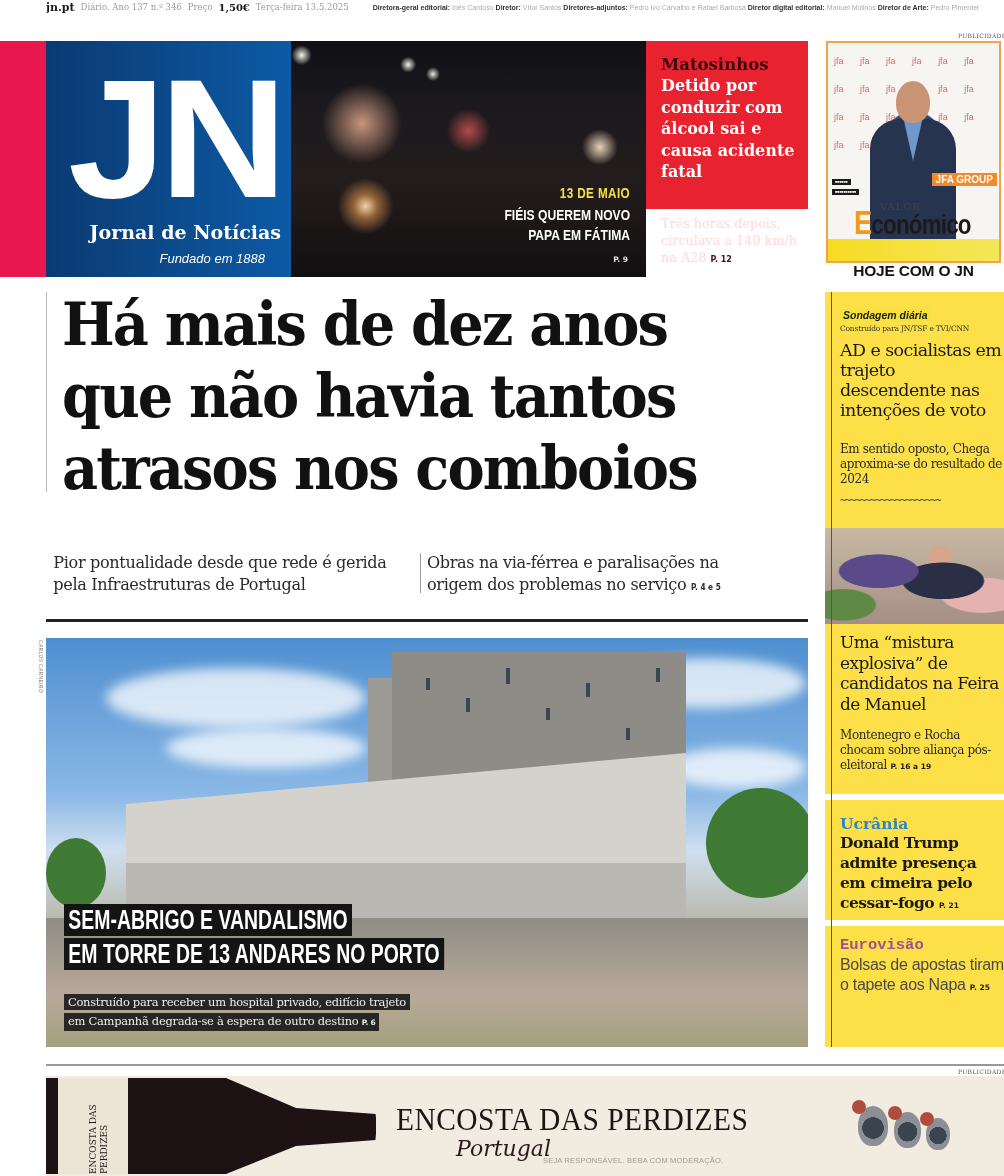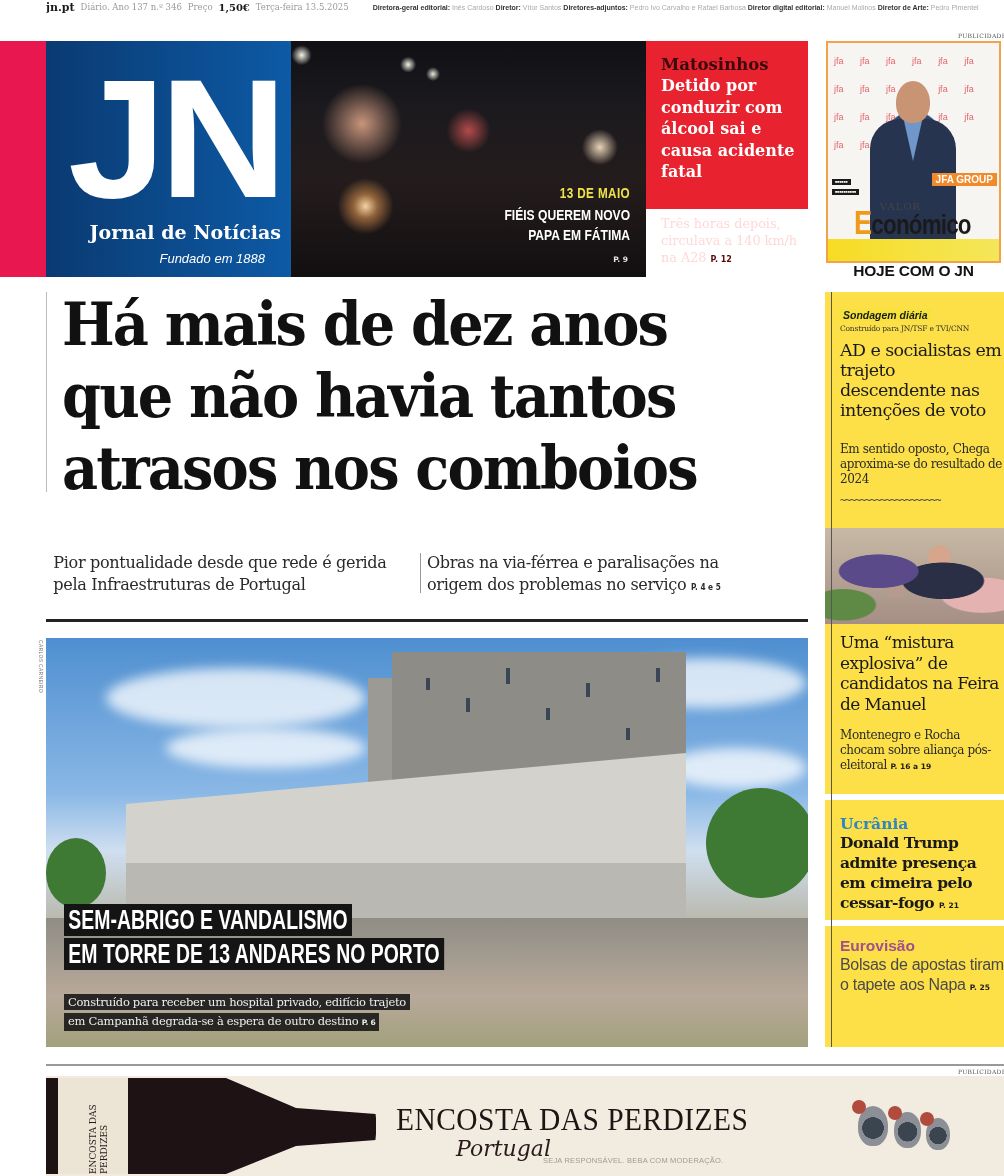--- a/index.html
+++ b/index.html
@@ -111,21 +111,21 @@
   .espinho { top: 624px; height: 170px; padding: 8px 0 0 15px; }
   .espinho .head { font-family: "DejaVu Serif", serif; font-size: 17px; line-height: 20.5px; color: #1a1a1a; letter-spacing: -0.6px; }
   .espinho .sub { font-family: "DejaVu Serif", serif; font-size: 12px; line-height: 15px; color: #2a2a2a; margin-top: 14px; letter-spacing: -0.4px; }
   .espinho .pg, .ucr .pg, .euro .pg { font-family: "DejaVu Sans", sans-serif; font-weight: bold; font-size: 7.5px; color: #1a1a1a; letter-spacing: 0; }
 
   .ucr { top: 800px; height: 120px; padding: 14px 0 4px 15px; }
   .ucr .kicker { font-family: "DejaVu Serif", serif; font-weight: bold; font-size: 15.5px; color: #2f86c2; line-height: 19px; }
   .ucr .head { font-family: "DejaVu Serif", serif; font-weight: bold; font-size: 15.5px; line-height: 20px; color: #1a1a1a; letter-spacing: -0.5px; }
 
   .euro { top: 926px; height: 121px; padding: 10px 0 0 15px; }
-  .euro .kicker { font-family: Liberation Sans, sans-serif; font-weight: bold; font-size: 15.5px; color: #a0508e; line-height: 19px; }
+  .euro .kicker { font-family: Liberation Mono, monospace; font-weight: bold; font-size: 15.5px; color: #a0508e; line-height: 19px; }
   .euro .head { font-family: "Liberation Sans", sans-serif; font-size: 16px; line-height: 19.5px; color: #4a4a4a; letter-spacing: -0.3px; }
 
   
   .bottom-rule { position: absolute; left: 46px; top: 1064px; width: 958px; height: 2px; background: #999; }
   .ad-wine { position: absolute; left: 46px; top: 1076px; width: 958px; height: 100px; background: #f1ecdf; overflow: hidden; }
   .ad-wine .bottle { position: absolute; left: 0; top: 2px; width: 330px; height: 96px; background: #1e1214; border-radius: 0 40px 40px 0; clip-path: polygon(0 0, 180px 0, 250px 30px, 330px 36px, 330px 62px, 250px 68px, 180px 100%, 0 100%); }
   .ad-wine .label { position: absolute; left: 12px; top: 2px; width: 70px; height: 96px; background: #ece5d6; }
   .ad-wine .label .t { position: absolute; left: 30px; top: 8px; writing-mode: vertical-rl; transform: rotate(180deg); font-family: "DejaVu Serif", serif; font-size: 9px; color: #2a1a1a; line-height: 11px; }
   .ad-wine .brand { position: absolute; left: 350px; top: 26px; font-family: "Liberation Serif", serif; font-size: 31px; color: #1e1414; letter-spacing: 0.5px; transform: scaleX(0.95); transform-origin: left; }
   .ad-wine .reserva { position: absolute; left: 410px; top: 60px; font-family: "DejaVu Serif", serif; font-style: italic; font-size: 22px; color: #2a1a1a; }

